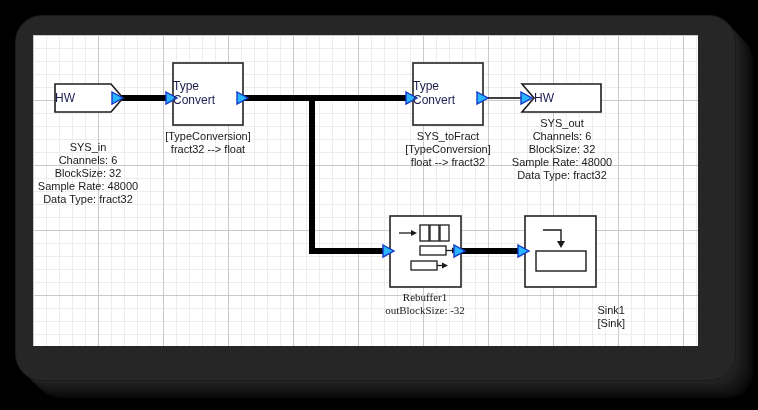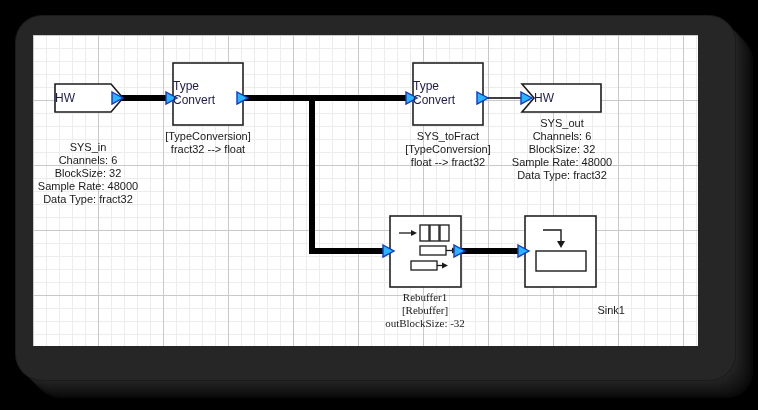--- a/index.html
+++ b/index.html
@@ -158,22 +158,22 @@
     <div class="lbl" style="left:464px;top:82px;width:130px;">
       <div>SYS_out</div>
       <div>Channels: 6</div>
       <div>BlockSize: 32</div>
       <div>Sample Rate: 48000</div>
       <div>Data Type: fract32</div>
     </div>
 
     <div class="lbl" style="left:327px;top:256px;width:130px;font-family:Liberation Serif, serif;">
       <div>Rebuffer1</div>
-      <div>[Rebuffer]</div>
       <div>outBlockSize: -32</div>
     </div>
 
     <div class="lbl" style="left:462px;top:269px;width:130px;text-align:right;">
       <div>Sink1</div>
+      <div>[Sink]</div>
     </div>
 
   </div>
 </div>
 
 </body></html>

